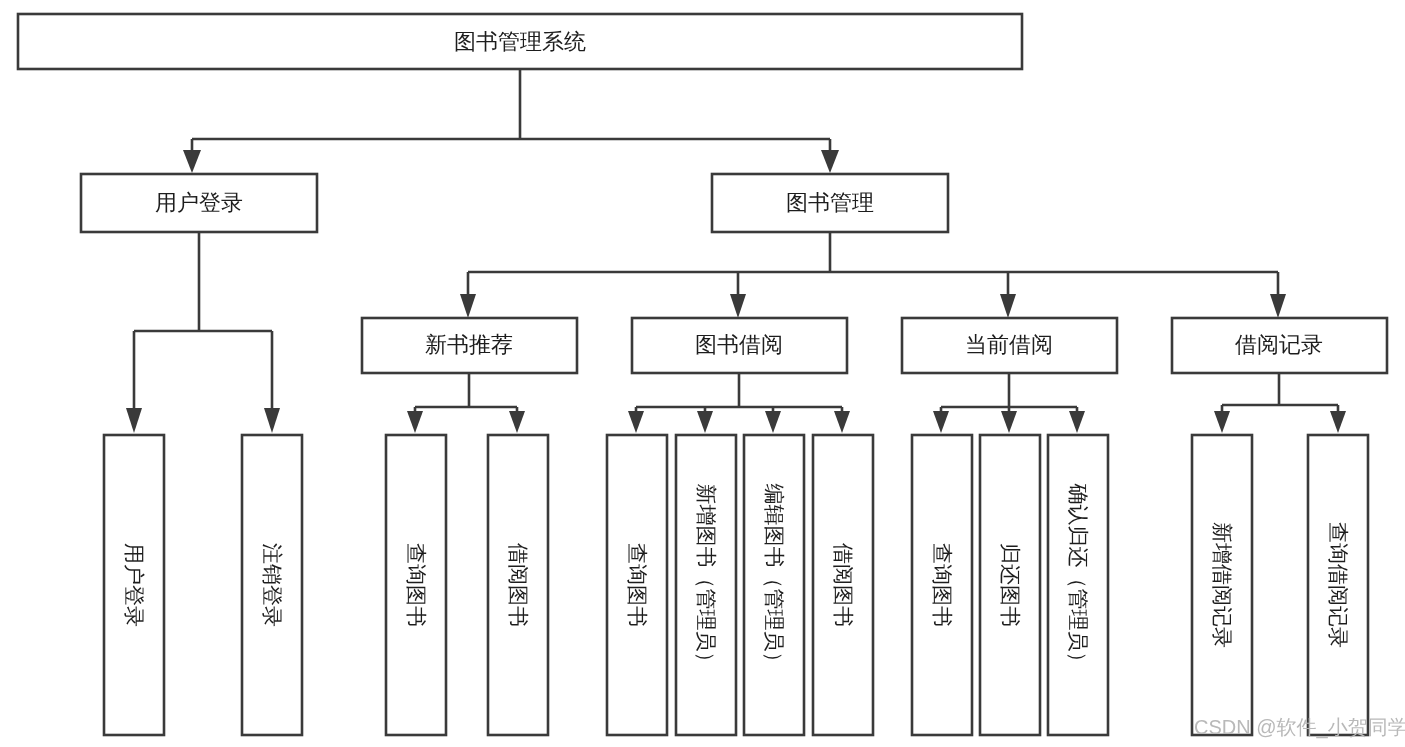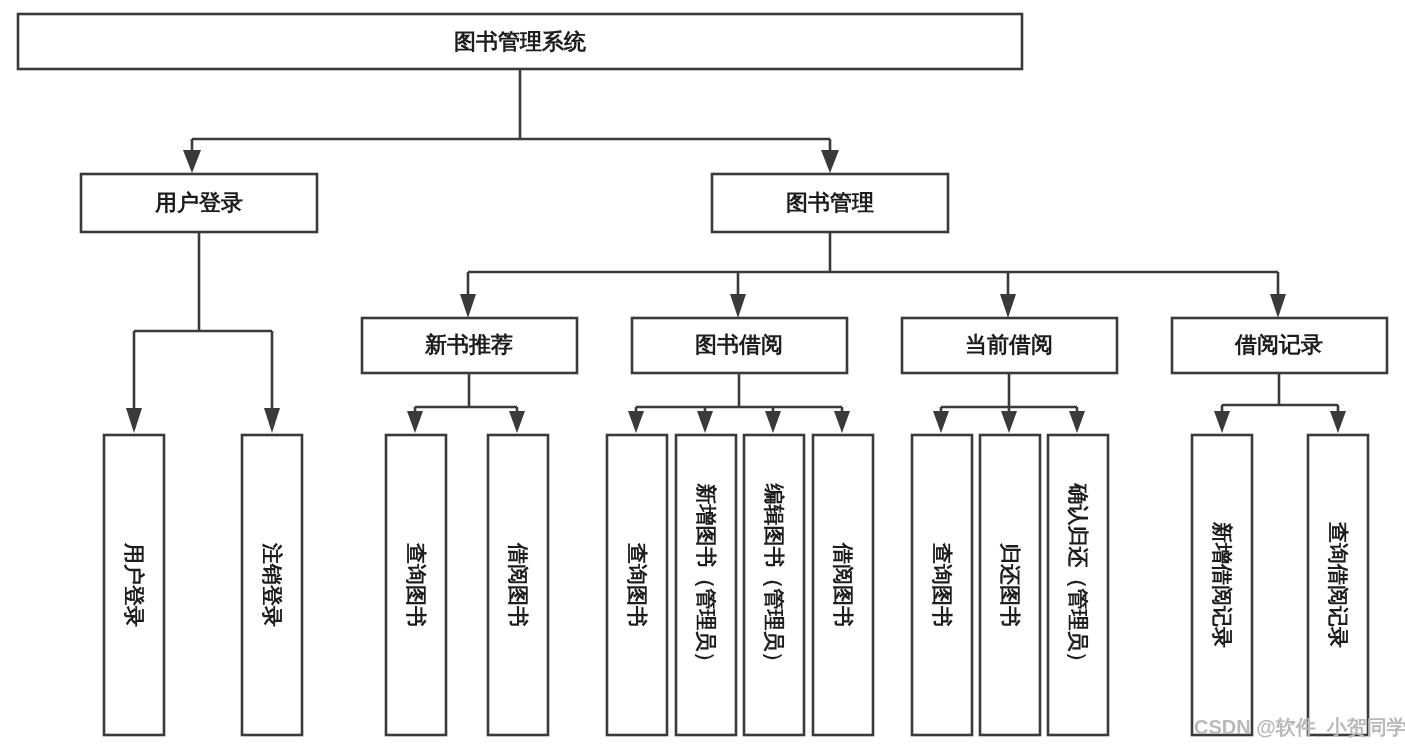--- a/index.html
+++ b/index.html
@@ -13,21 +13,20 @@
     font-family: "Liberation Sans", "DejaVu Sans", sans-serif;
     overflow: hidden;
     position: relative;
   }
   #diagram-root {
     position: absolute;
     left: 0;
     top: 0;
     width: 1405px;
     height: 747px;
-    font-weight: bold;
   }
   svg#tree-svg {
     display: block;
     width: 1405px;
     height: 747px;
   }
   .node-box {
     fill: #ffffff;
     stroke: #3a3a3a;
     stroke-width: 2.6;

